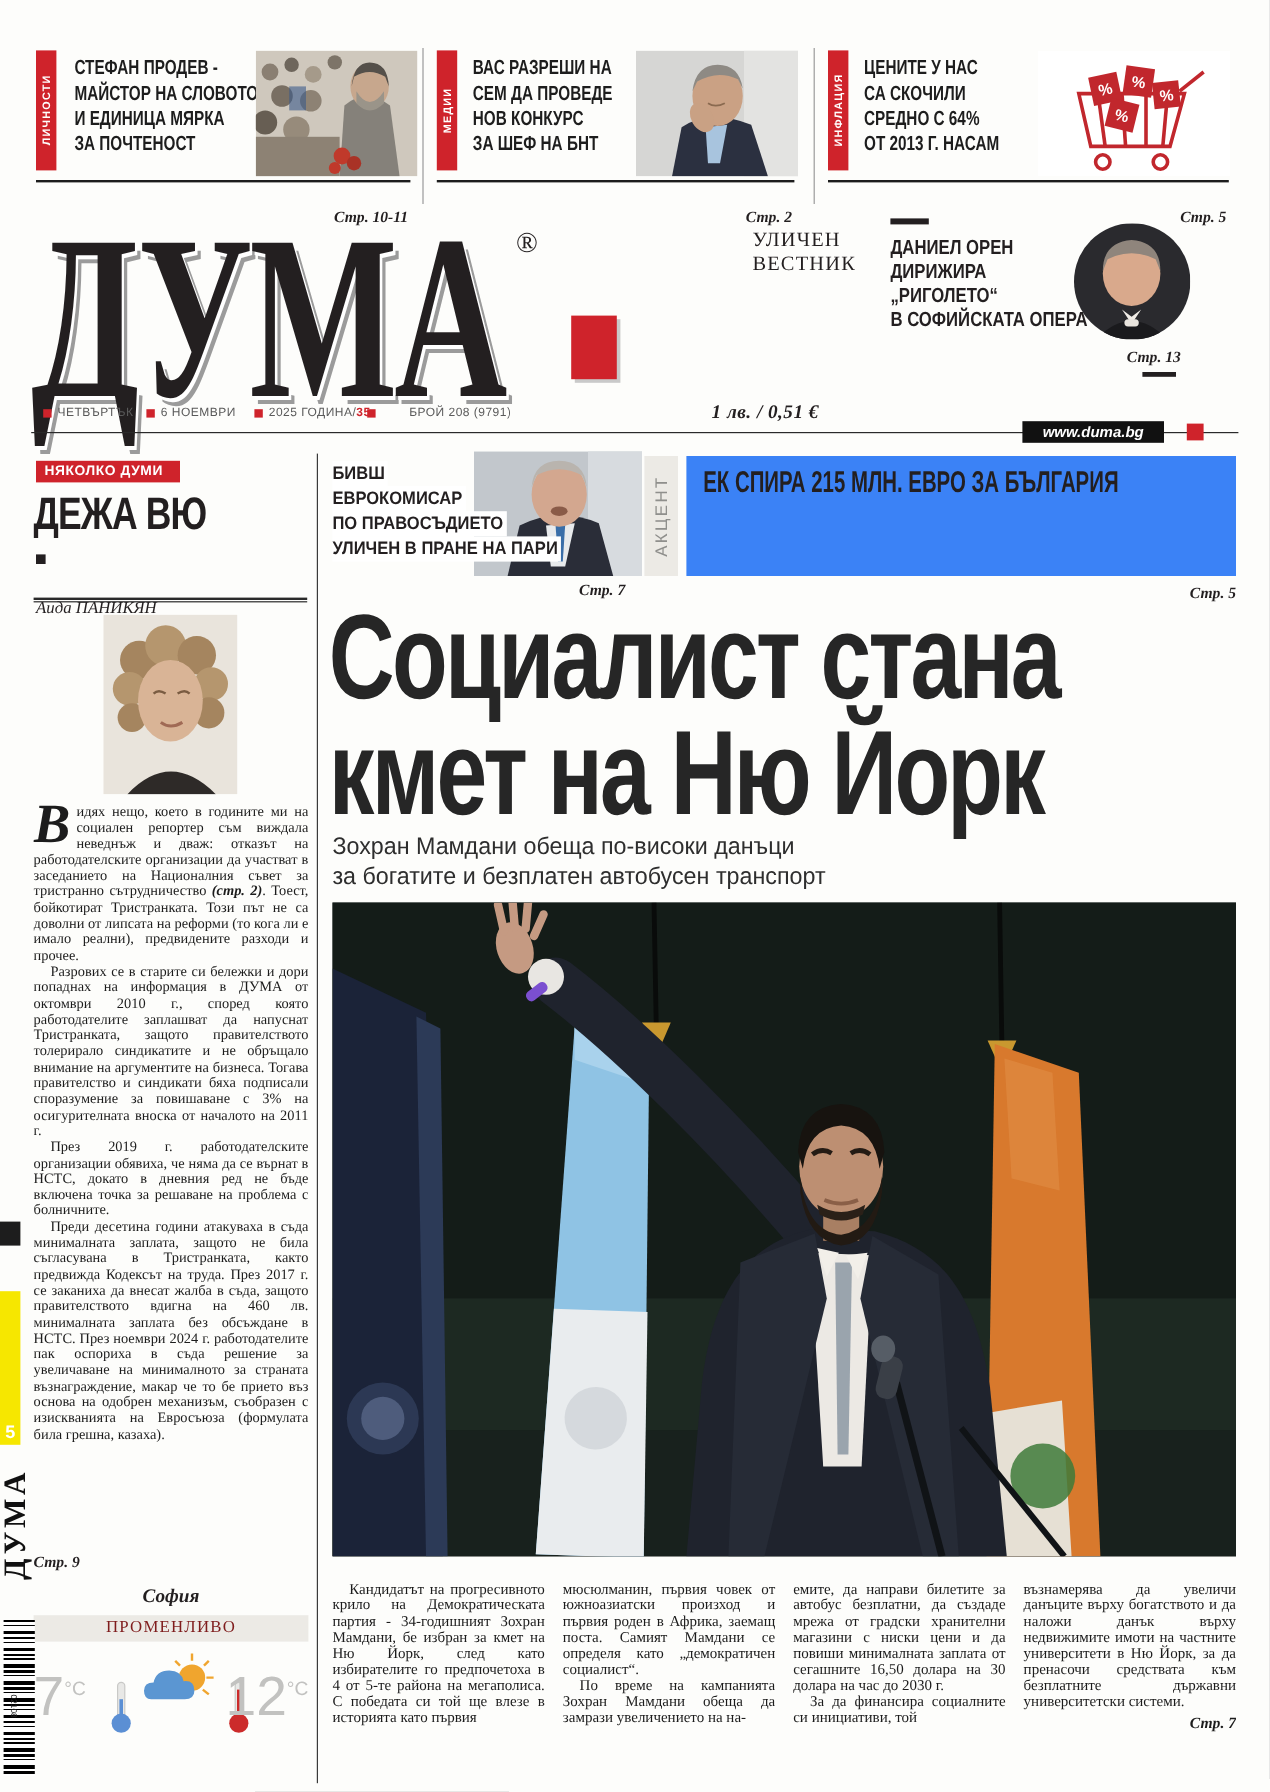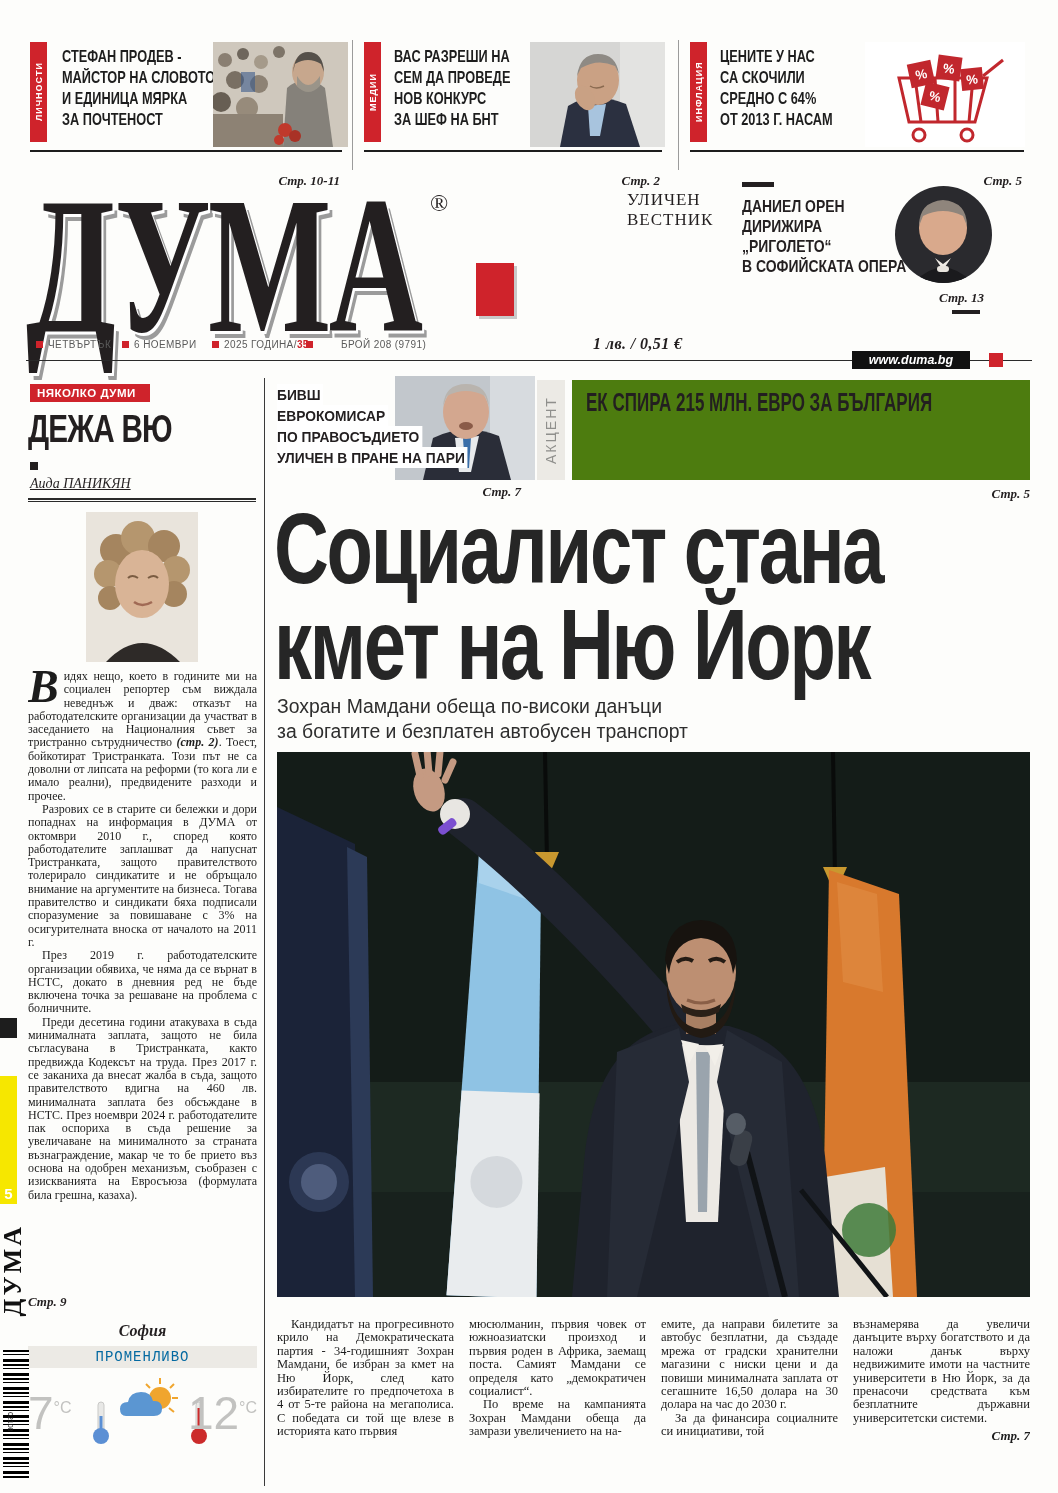--- a/index.html
+++ b/index.html
@@ -69,35 +69,35 @@
   .site-square { position:absolute; left:989px; top:353px; width:14px; height:14px; background:#cf232b; }
 
   
   .main-divider { position:absolute; left:264px; top:378px; width:1px; height:1108px; background:#3a3a3a; }
   .rubric-box { position:absolute; left:30px; top:384px; width:120px; height:18px; background:#cf232b;
     color:#fff; font-family:"Liberation Sans",sans-serif; font-weight:bold; font-size:11.5px;
     display:flex; align-items:center; padding-left:7px; letter-spacing:0.5px; }
   .col-title { position:absolute; left:28px; top:408px; font-family:"Liberation Sans",sans-serif; font-weight:bold;
     font-size:38px; letter-spacing:-1px; transform:scaleX(0.78); transform-origin:left top; white-space:nowrap; }
   .col-bullet { position:absolute; left:30px; top:462px; width:8px; height:8px; background:#231f20; }
-  .col-author { position:absolute; left:30px; top:476px; font-style:italic; font-size:14px;text-decoration:underline; }
+  .col-author { position:absolute; left:30px; top:500px; font-style:italic; font-size:14px; }
   .col-rule { position:absolute; left:28px; width:228px; top:498px; border-top:2px solid #2a2a2a; border-bottom:1px solid #2a2a2a; height:4px; }
   .col-photo { position:absolute; left:86px; top:512px; width:112px; height:150px; overflow:hidden; }
   .col-body { position:absolute; left:28px; top:670px; width:229px; height:622px; overflow:hidden;
     font-size:12px; line-height:13.3px; text-align:justify; color:#1c1c1c; }
   .col-body p { text-indent:14px; margin:0; }
   .col-body p.first { text-indent:0; }
   .dropcap { float:left; font-style:italic; font-weight:bold; font-size:46px; line-height:34px; padding-right:5px; }
   .col-page { position:absolute; right:804px; left:28px; top:1294px; width:229px; text-align:left;
     font-style:italic; font-weight:bold; font-size:13px; }
 
   
   .weather { position:absolute; left:28px; top:1322px; width:229px; }
   .w-city { text-align:center; font-style:italic; font-weight:bold; font-size:16px; }
-  .w-bar { margin-top:6px; background:#eceae5; color:#0369a1; font-family:Liberation Mono, monospace;
+  .w-bar { margin-top:6px; background:#eceae5; color:#7f1d1d; font-family:Liberation Serif, serif;
     font-size:14px; letter-spacing:1px; text-align:center; padding:3px 0; }
   .w-row { position:relative; height:90px; }
   .w-temp { position:absolute; top:18px; font-family:"Liberation Sans",sans-serif; color:#c2c2c0; font-size:46px; font-weight:400; }
   .w-temp sup { font-size:16px; color:#c2c2c0; }
   .w-low { left:0; } .w-high { right:0; }
 
   
   .spine-blacksq { position:absolute; left:0; top:1018px; width:17px; height:20px; background:#1d1d1d; }
   .spine-yellow { position:absolute; left:0; top:1076px; width:17px; height:128px; background:#f6e700;
     display:flex; align-items:flex-end; justify-content:center; }
@@ -115,21 +115,21 @@
   .reynders { position:absolute; left:277px; top:376px; width:256px; height:112px; }
   .reynders-photo { position:absolute; left:118px; top:0; width:140px; height:104px; overflow:hidden; z-index:1; }
   .reynders-head { position:relative; z-index:2; font-family:"Liberation Sans",sans-serif; font-weight:bold;
     font-size:15px; line-height:21px; padding-top:8px; }
   .reynders-head span { background:#fff; display:inline-block; white-space:nowrap; transform:scaleX(0.92); transform-origin:left top; padding-right:3px; }
   .reynders-page { position:absolute; right:12px; top:108px; font-style:italic; font-weight:bold; font-size:13px; z-index:2; }
 
   .accent-strip { position:absolute; left:537px; top:380px; width:28px; height:100px; background:#eceae5;
     color:#8f8f8c; font-family:"Liberation Sans",sans-serif; font-size:14px; letter-spacing:2px;
     writing-mode:vertical-rl; transform:rotate(180deg); display:flex; align-items:center; justify-content:center; }
-  .accent-box { position:absolute; left:572px; top:380px; width:458px; height:100px; background:#4d7c0f; padding:8px 14px 16px 14px; }
+  .accent-box { position:absolute; left:572px; top:380px; width:458px; height:100px; background:#3b82f6; padding:8px 14px 16px 14px; }
   .accent-title { font-family:"Liberation Sans",sans-serif; font-weight:bold; font-size:25px; white-space:nowrap;
     transform:scaleX(0.68); transform-origin:left top; }
   .accent-text { margin-top:8px; font-style:italic; font-size:13.5px; line-height:16.5px; text-align:justify; }
   .accent-page { position:absolute; right:28px; top:486px; font-style:italic; font-weight:bold; font-size:13px; }
 
   
   .headline { position:absolute; left:274px; top:500px; font-family:"Liberation Sans",sans-serif; font-weight:bold;
     font-size:100px; line-height:96px; letter-spacing:-3px; color:#262626;
     transform:scaleX(0.76); transform-origin:left top; white-space:nowrap; }
   .subhead { position:absolute; left:277px; top:694px; font-family:"Liberation Sans",sans-serif;

